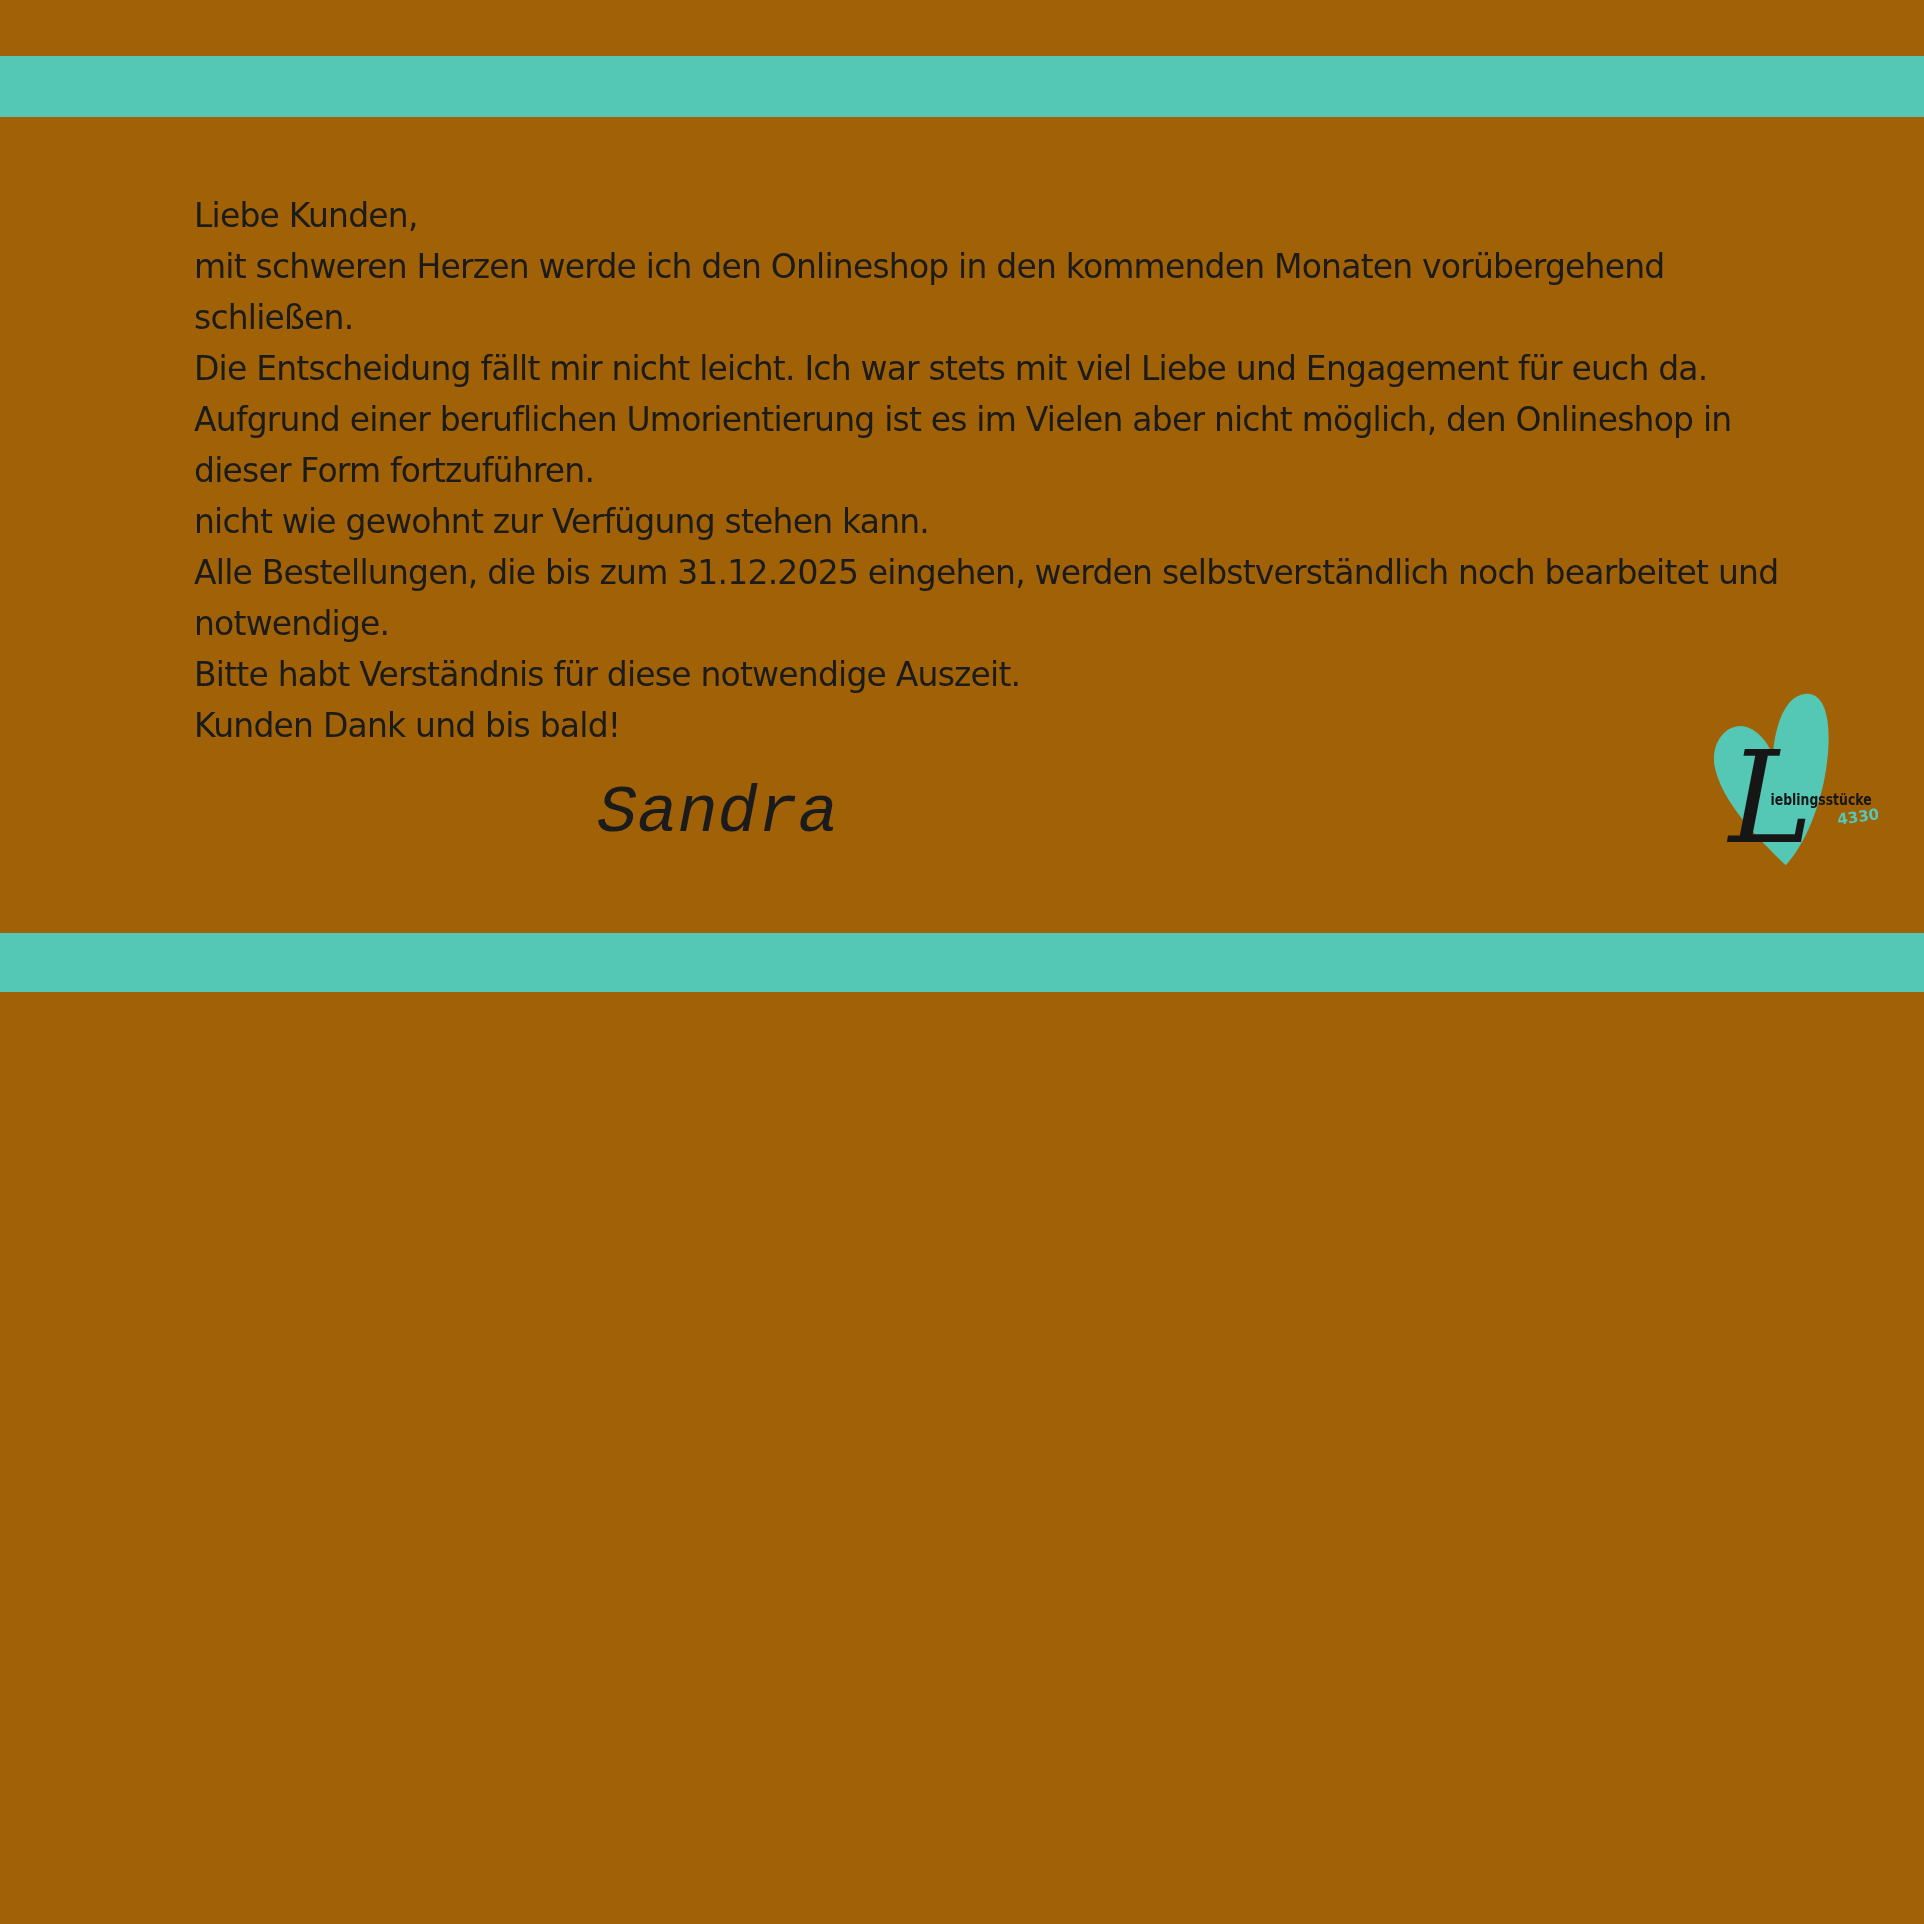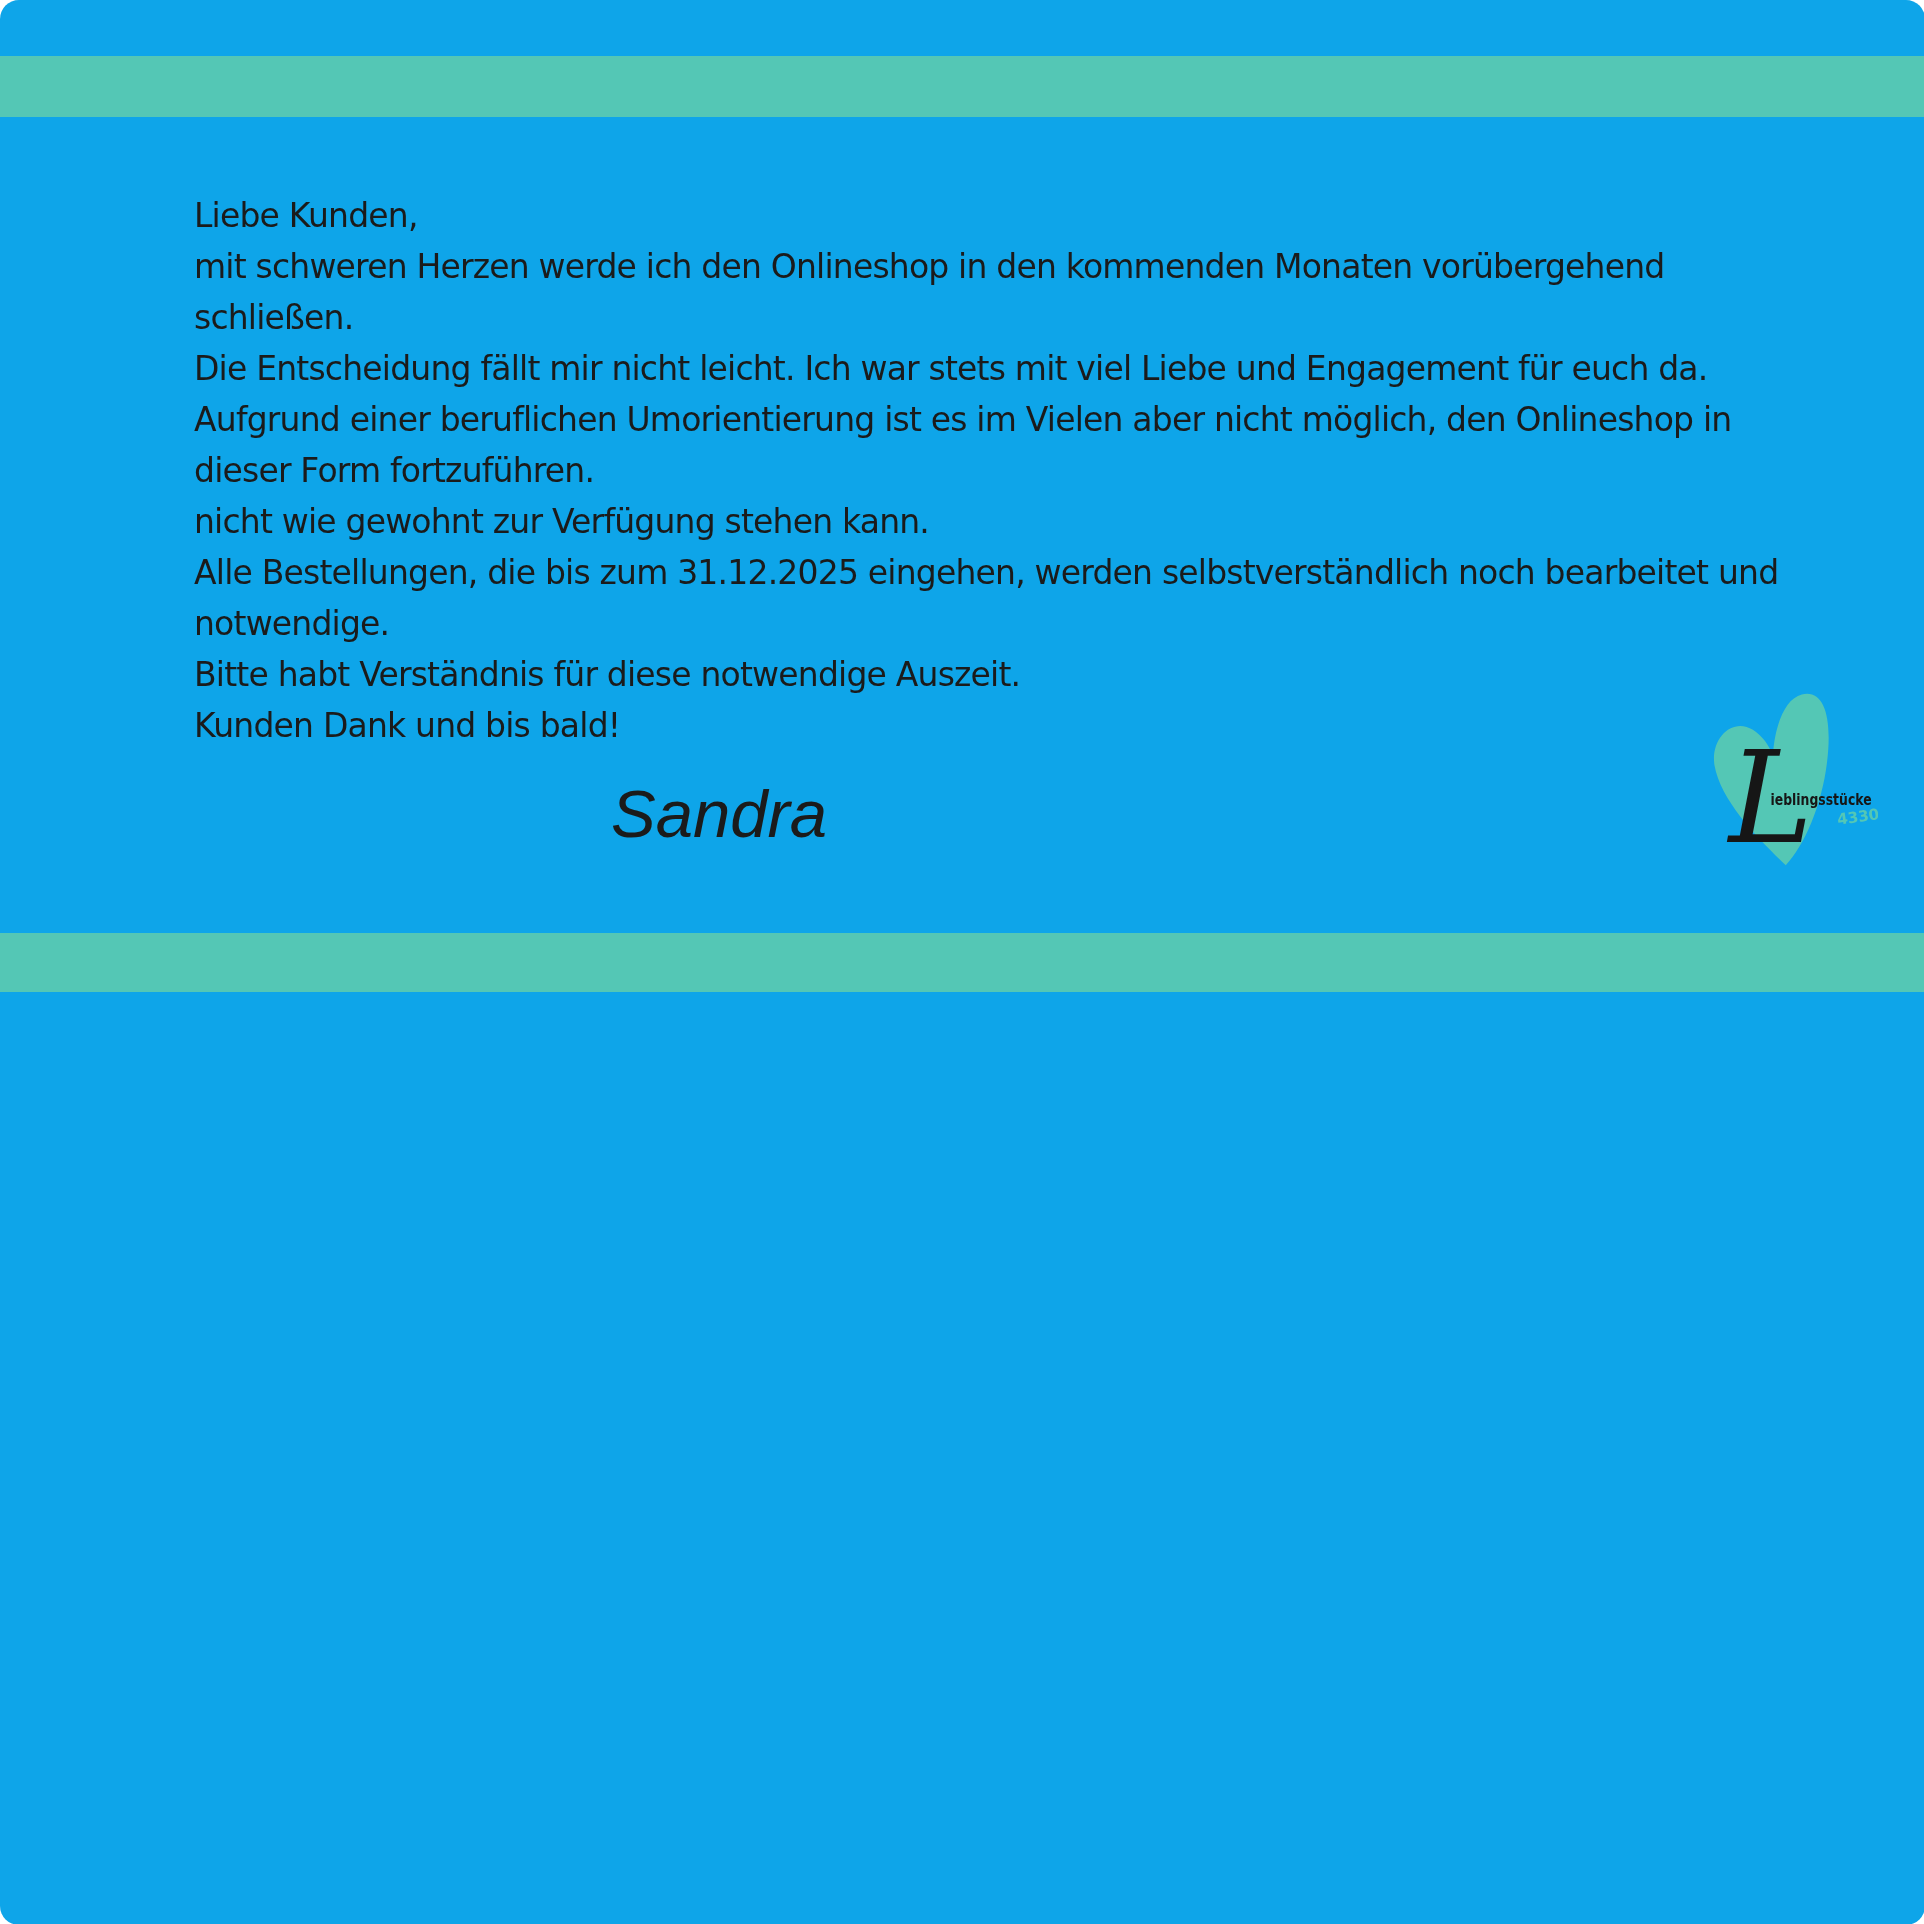--- a/index.html
+++ b/index.html
@@ -5,24 +5,23 @@
   :root {
     --accent: #54c7b5;
     --text-color: #1b1b1b;
   }
   * { box-sizing: border-box; }
   html, body { margin: 0; padding: 0; background: #ffffff; }
   .page {
     position: relative;
     width: 1925px;
     height: 1925px;
-    background: #0ea5e9;
+    background: #a16207;
     overflow: hidden;
     font-family: "DejaVu Sans", sans-serif;
-    border-radius: 19px;
   }
   .bar {
     position: absolute;
     left: 0;
     width: 1925px;
     background: var(--accent);
   }
   .bar-top { top: 56px; height: 61px; }
   .bar-bottom { top: 933px; height: 59px; }
   .letter {
@@ -32,23 +31,23 @@
     width: 1604px;
     font-size: 33px;
     line-height: 51px;
     letter-spacing: -0.8px;
     color: var(--text-color);
     white-space: nowrap;
   }
   .letter .line { height: 51px; }
   .signature {
     position: absolute;
-    left: 611px;
+    left: 597px;
     top: 775px;
-    font-family: Liberation Sans, sans-serif;
+    font-family: Liberation Mono, monospace;
     font-style: italic;
     font-size: 67px;
     color: var(--text-color);
   }
   .logo {
     position: absolute;
     left: 1708px;
     top: 688px;
     width: 170px;
     height: 183px;

